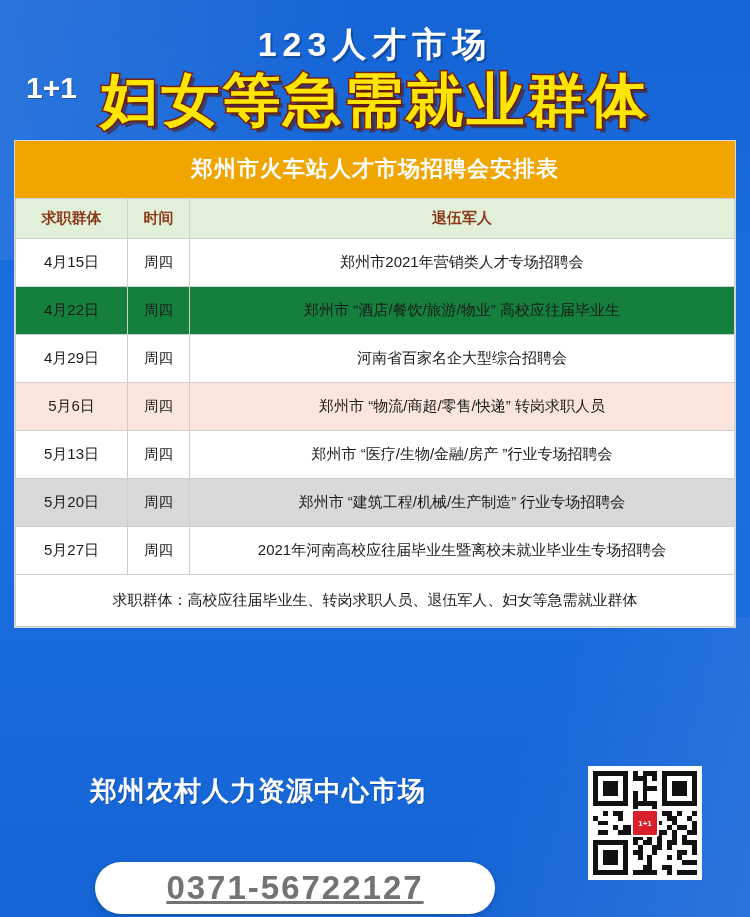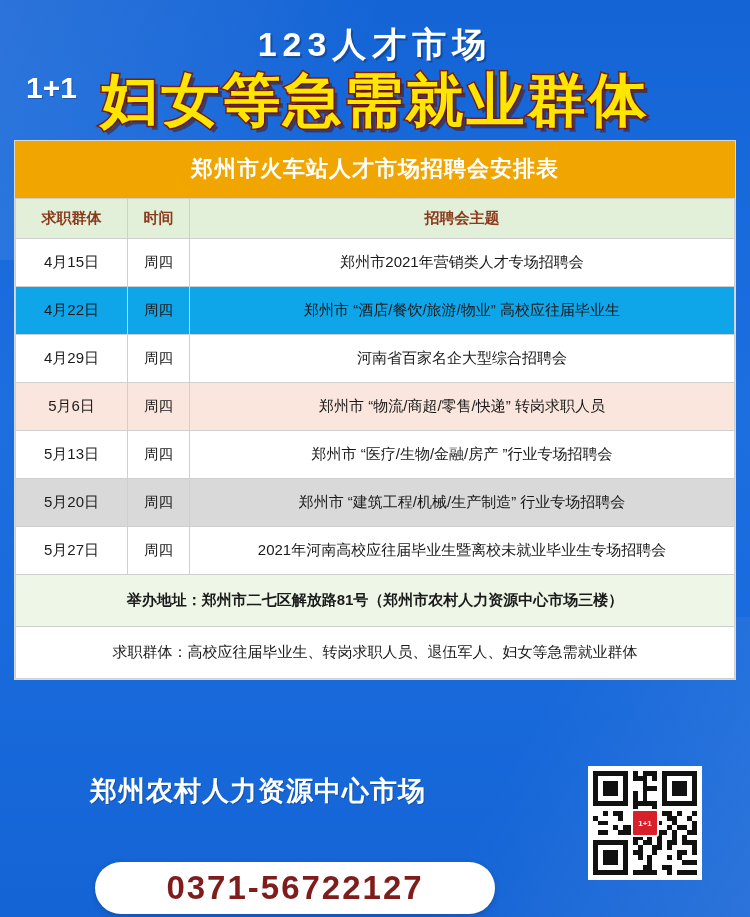--- a/index.html
+++ b/index.html
@@ -113,21 +113,21 @@
   thead th.c1 { color:#8a3a1a; }
   thead th.c2 { color:#8a3a1a; }
   thead th.c3 { color:#8a3a1a; }
   col.c1 { width:112px; }
   col.c2 { width:62px; }
   col.c3 { width:auto; }
   tbody td { padding:14px 4px; font-size:14.5px; }
   tbody td.date { font-size:15px; }
   tbody td.topic { font-size:15px; }
   tr.r-white td { background:#ffffff; }
-  tr.r-green td { background:#0ea5e9; }
+  tr.r-green td { background:#15803d; }
   tr.r-pink  td { background:#fae6dd; }
   tr.r-gray  td { background:#d9d9d9; }
   .foot-row td {
     padding:16px 10px;
     font-size:15px;
     background:#ffffff;
   }
   .foot-row.green td { background:#eef6e7; font-weight:bold; }
 
   
@@ -156,21 +156,21 @@
   }
   .phone-wrap {
     position:absolute; left:95px; top:102px;
     width:400px; height:52px;
     background:#ffffff;
     border-radius:26px;
     display:flex; align-items:center; justify-content:center;
     box-shadow:0 2px 6px rgba(0,0,0,.2);
   }
   .phone {
-    color:#7f1d1d; font-size:33px; font-weight:bold; letter-spacing:2px;
+    color:#737373; font-size:33px; font-weight:bold; letter-spacing:2px;text-decoration:underline;
   }
 </style>
 </head>
 <body>
 
 <div class="poster">
   <div class="sheen"></div>
   <div class="sheen2"></div>
 
   <div class="header">
@@ -188,21 +188,21 @@
     <table>
       <colgroup>
         <col class="c1">
           <col class="c2">
           <col class="c3">
       </colgroup>
       <thead>
         <tr>
           <th class="c1">求职群体</th>
           <th class="c2">时间</th>
-          <th class="c3">招聘会主题</th>
+          <th class="c3">退伍军人</th>
         </tr>
       </thead>
       <tbody>
         <tr class="r-white">
           <td class="date">4月15日</td>
           <td>周四</td>
           <td class="topic">郑州市2021年营销类人才专场招聘会</td>
         </tr>
         <tr class="r-green">
           <td class="date">4月22日</td>
@@ -226,23 +226,20 @@
         </tr>
         <tr class="r-gray">
           <td class="date">5月20日</td>
           <td>周四</td>
           <td class="topic">郑州市 “建筑工程/机械/生产制造” 行业专场招聘会</td>
         </tr>
         <tr class="r-white">
           <td class="date">5月27日</td>
           <td>周四</td>
           <td class="topic">2021年河南高校应往届毕业生暨离校未就业毕业生专场招聘会</td>
-        </tr>
-        <tr class="foot-row green">
-          <td colspan="3">举办地址：郑州市二七区解放路81号（郑州市农村人力资源中心市场三楼）</td>
         </tr>
         <tr class="foot-row">
           <td colspan="3">求职群体：高校应往届毕业生、转岗求职人员、退伍军人、妇女等急需就业群体</td>
         </tr>
       </tbody>
     </table>
   </div>
 
   <div class="bottom">
     <div class="addr">

